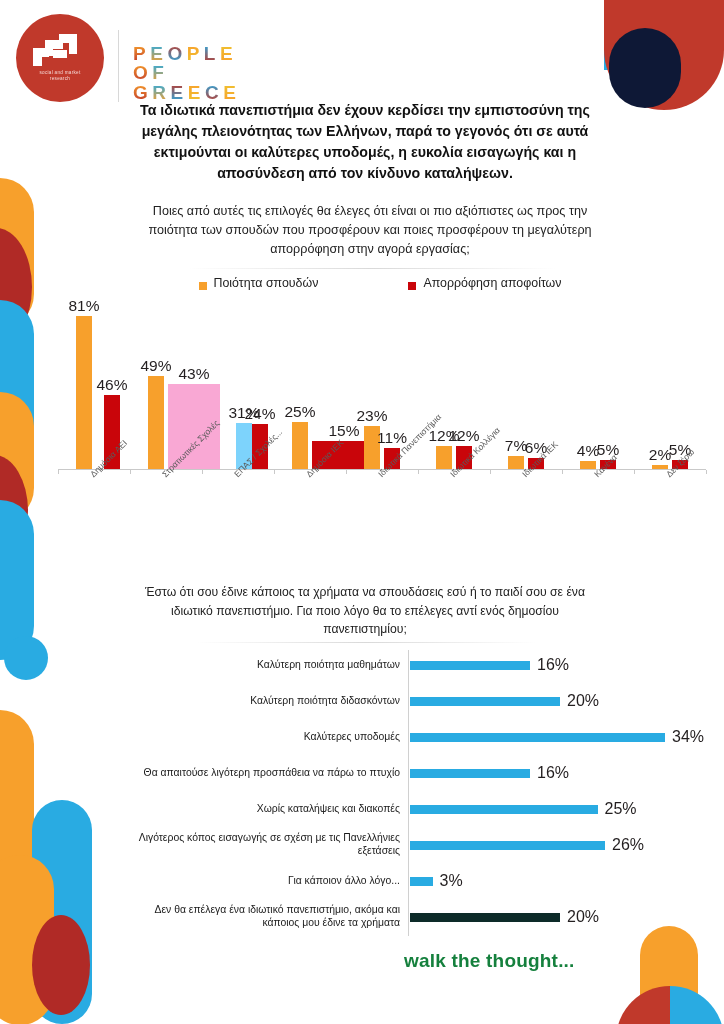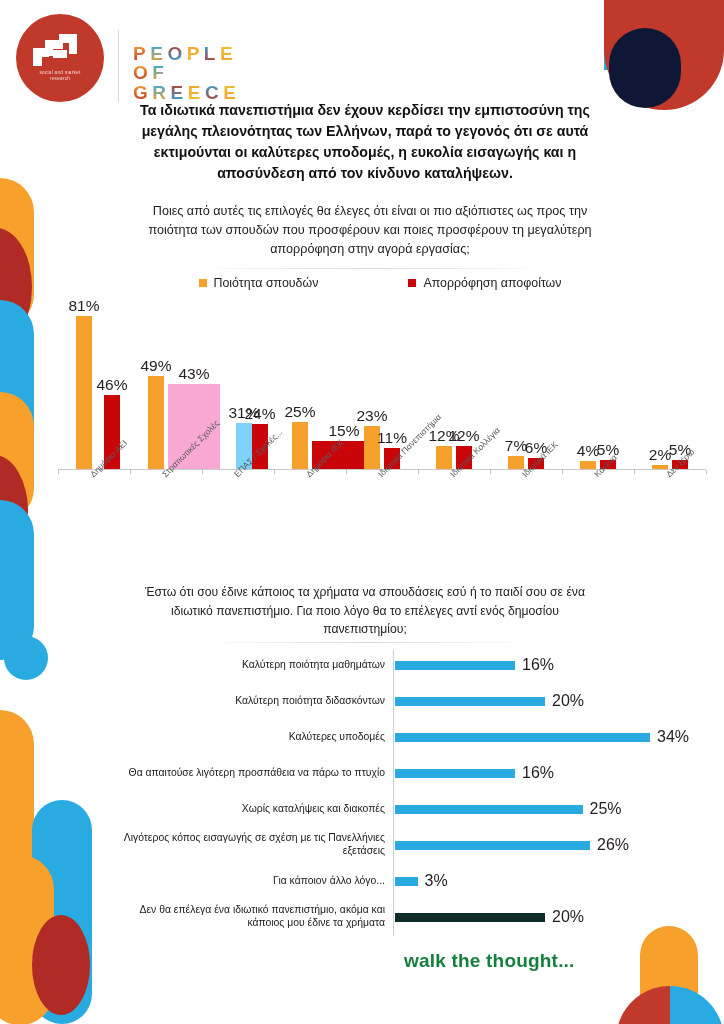--- a/index.html
+++ b/index.html
@@ -63,21 +63,21 @@
     font-size:14.2px;font-weight:bold;color:#111;line-height:21px;}
 
   
   .q1{position:absolute;left:130px;top:202px;width:480px;text-align:center;
     font-size:12.6px;color:#222;line-height:19px;}
   .q1-rule{position:absolute;left:188px;top:268px;width:368px;height:1px;
     background:linear-gradient(to right,#fff,#d9d9d9,#fff);}
 
   
   .legend{position:absolute;left:130px;top:276px;width:500px;display:flex;justify-content:center;gap:90px;}
-  .leg{display:flex;align-items:center;font-size:12.4px;color:#222;}
+  .leg{display:flex;align-items:flex-end;font-size:12.4px;color:#222;}
   .leg .sw{width:8px;height:8px;margin-right:7px;display:inline-block;}
 
   
   #vchart{position:absolute;left:58px;top:300px;width:648px;height:170px;}
   .vaxis{position:absolute;left:0;bottom:0;width:648px;height:1px;background:#c9c9c9;}
   .vtick{position:absolute;bottom:-4px;width:1px;height:4px;background:#c9c9c9;}
   .vgroup{position:absolute;bottom:1px;display:flex;align-items:flex-end;}
   .vbar{width:16px;position:relative;}
   .vbar .vlab{position:absolute;bottom:100%;left:50%;transform:translateX(-50%);
     font-size:15.5px;color:#231f20;white-space:nowrap;margin-bottom:1px;font-weight:400;}
@@ -87,21 +87,21 @@
   .xlab{position:absolute;font-size:8.6px;color:#5b5b5b;white-space:nowrap;
     transform-origin:left top;transform:rotate(-45deg);}
 
   
   .q2{position:absolute;left:140px;top:583px;width:450px;text-align:center;
     font-size:12.2px;color:#222;line-height:18.5px;}
   .q2-rule{position:absolute;left:196px;top:642px;width:340px;height:1px;
     background:linear-gradient(to right,#fff,#d9d9d9,#fff);}
 
   
-  #hchart{position:absolute;left:107px;top:648px;width:600px;height:292px;}
+  #hchart{position:absolute;left:122px;top:648px;width:600px;height:292px;}
   .hrow{position:absolute;left:0;width:600px;display:flex;align-items:center;height:34px;}
   .hlabel{width:278px;text-align:right;padding-right:10px;font-size:10.4px;color:#1a1a1a;line-height:12.6px;}
   .hbarwrap{position:relative;flex:1;display:flex;align-items:center;}
   .hbar{height:9px;background:#29ABE2;}
   .hval{font-size:16px;color:#231f20;margin-left:7px;white-space:nowrap;}
   .haxis{position:absolute;left:286px;top:2px;width:1px;height:286px;background:#d0d0d0;}
 
   
   .tagline{position:absolute;left:404px;top:950px;font-size:19px;color:#15803d;
     font-weight:bold;letter-spacing:.2px;}

